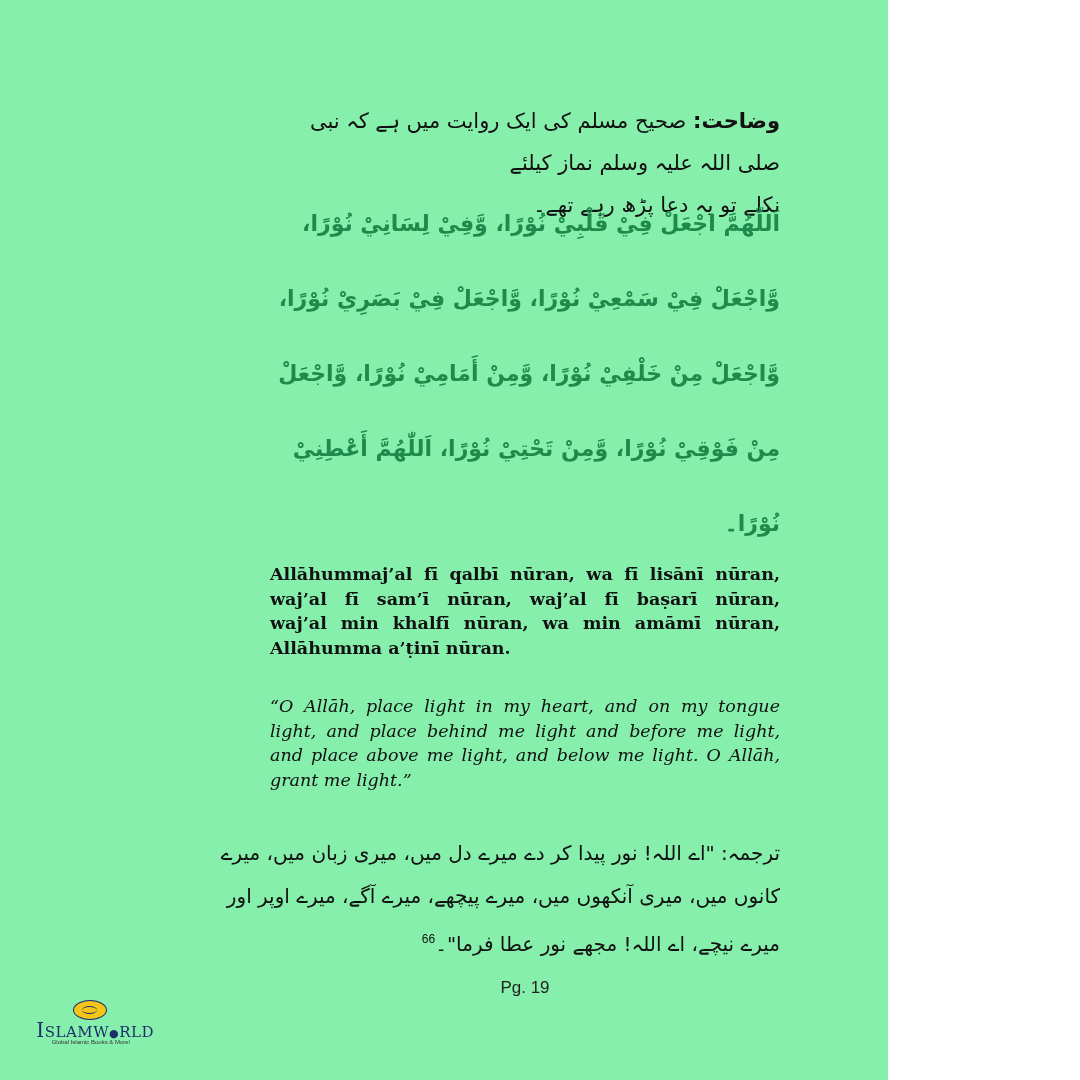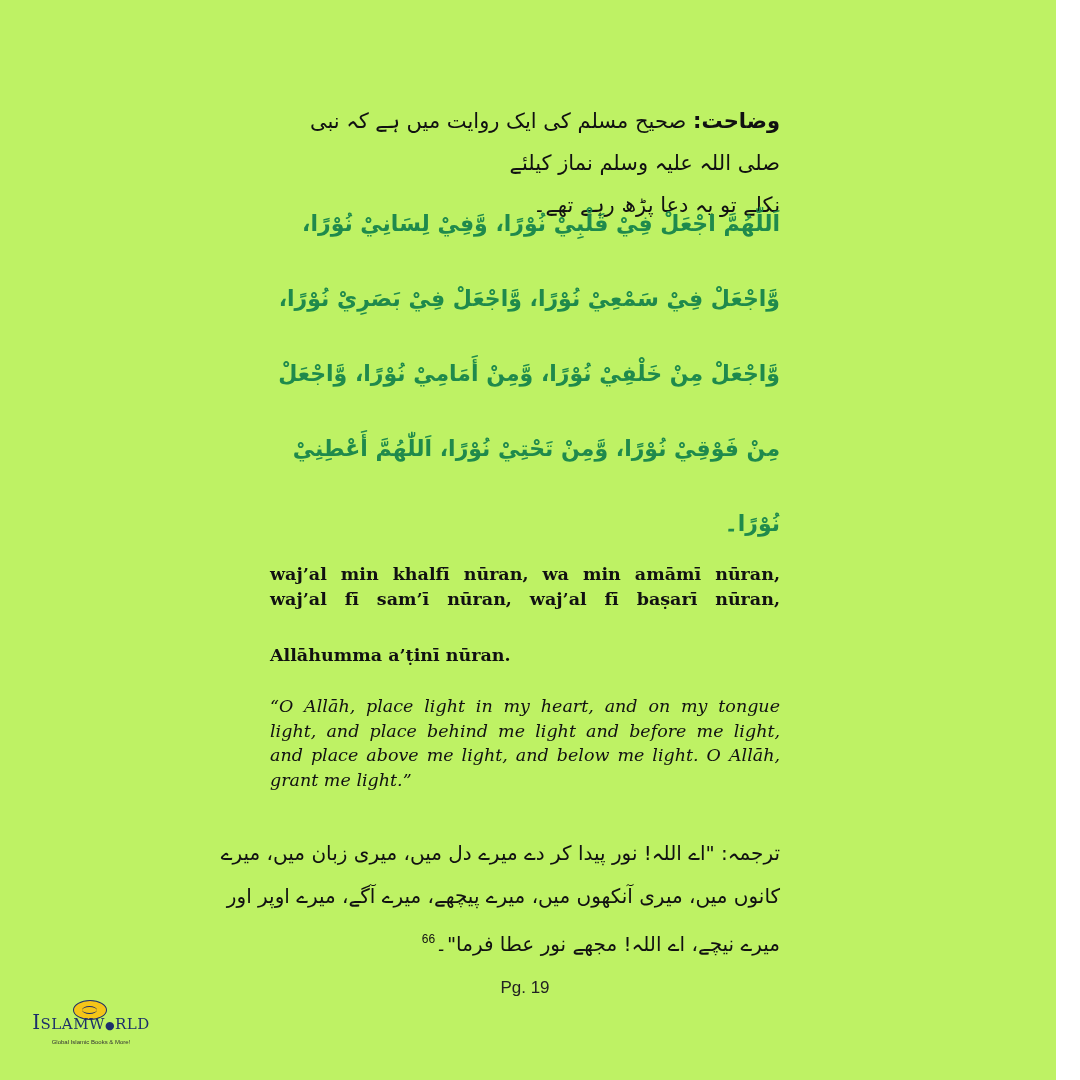--- a/index.html
+++ b/index.html
@@ -11,22 +11,22 @@
       width: 1080px;
       height: 1080px;
       position: relative;
       overflow: hidden;
       font-family: "DejaVu Sans", sans-serif;
       color: #111111;
     }
     .page {
       position: absolute;
       left: 0; top: 0;
-      width: 1056px; height: 1080px;
-      background: #bef264;
+      width: 888px; height: 1080px;
+      background: #86efac;
     }
     .column {
       position: absolute;
       left: 270px;
       width: 510px;
     }
     
     .urdu-explain {
       top: 100px;
       direction: rtl;
@@ -72,21 +72,20 @@
       color: #111;
     }
     .translit .tl-line {
       display: block;
       text-align: justify;
       text-align-last: justify;
       white-space: nowrap;
     }
     .translit .tl-line.end {
       text-align-last: left;
-      margin-top: 32px;
     }
     
     .translation {
       top: 694px;
       font-family: "DejaVu Serif", serif;
       font-style: italic;
       font-size: 17.5px;
       line-height: 24.5px;
       color: #111;
     }
@@ -159,23 +158,23 @@
       position: absolute;
       left: 8px; top: 5px;
       width: 15px; height: 6px;
       border-top: 1.5px solid #1c2f6a;
       border-bottom: 1.5px solid #1c2f6a;
       border-radius: 50%;
     }
     .logo-wordmark {
       position: absolute;
       left: 0;
-      top: 12px;
+      top: 20px;
       width: 126px;
-      text-align: center;
+      text-align: right;
       font-family: "DejaVu Serif", serif;
       font-size: 15px;
       letter-spacing: 0.5px;
       color: #1c2f6a;
       white-space: nowrap;
     }
     .logo-wordmark .big {
       font-size: 20px;
     }
     .logo-tagline {
@@ -205,22 +204,23 @@
 
   <div class="column arabic">
     <div class="line">اَللّٰهُمَّ اجْعَلْ فِيْ قَلْبِيْ نُوْرًا، وَّفِيْ لِسَانِيْ نُوْرًا،</div>
     <div class="line">وَّاجْعَلْ فِيْ سَمْعِيْ نُوْرًا، وَّاجْعَلْ فِيْ بَصَرِيْ نُوْرًا،</div>
     <div class="line">وَّاجْعَلْ مِنْ خَلْفِيْ نُوْرًا، وَّمِنْ أَمَامِيْ نُوْرًا، وَّاجْعَلْ</div>
     <div class="line">مِنْ فَوْقِيْ نُوْرًا، وَّمِنْ تَحْتِيْ نُوْرًا، اَللّٰهُمَّ أَعْطِنِيْ</div>
     <div class="line last">نُوْرًا۔</div>
   </div>
 
   <div class="column translit">
+    <span class="tl-line">Allāhummaj’al fī qalbī nūran, wa fī lisānī nūran,</span>
+    <span class="tl-line">waj’al fī sam’ī nūran, waj’al fī baṣarī nūran,</span>
     <span class="tl-line">waj’al min khalfī nūran, wa min amāmī nūran,</span>
-    <span class="tl-line">waj’al fī sam’ī nūran, waj’al fī baṣarī nūran,</span>
     <span class="tl-line end">Allāhumma a’ṭinī nūran.</span>
   </div>
 
   <div class="column translation">
     <span class="tr-line">“O Allāh, place light in my heart, and on my tongue</span>
     <span class="tr-line">light, and place behind me light and before me light,</span>
     <span class="tr-line">and place above me light, and below me light. O Allāh,</span>
     <span class="tr-line end">grant me light.”</span>
   </div>
 

